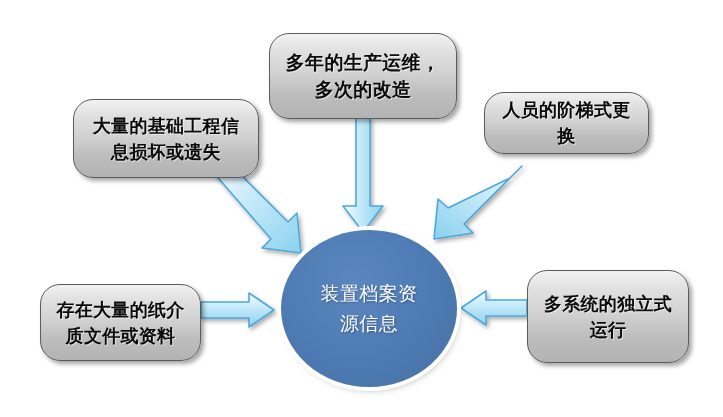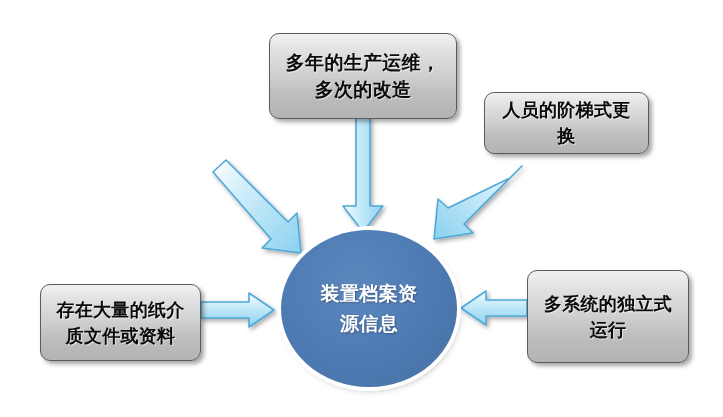--- a/index.html
+++ b/index.html
@@ -16,21 +16,21 @@
     height: 417px;
     background: #ffffff;
     overflow: hidden;
   }
 
   
   .node {
     position: absolute;
     box-sizing: border-box;
     border: 1.5px solid #5b5b5b;
-    border-radius: 10px;
+    border-radius: 20px;
     background: linear-gradient(to bottom,
                 #f2f2f2 0%,
                 #e2e2e2 18%,
                 #cfcfcf 50%,
                 #bdbdbd 72%,
                 #b3b3b3 100%);
     box-shadow: 3px 3px 4px rgba(0,0,0,0.35);
     display: flex;
     align-items: center;
     justify-content: center;
@@ -74,21 +74,21 @@
     display: flex;
     align-items: center;
     justify-content: center;
     z-index: 8;
   }
   #center-label {
     display: block;
     width: 100%;
     text-align: center;
     color: #ffffff;
-    font-weight: bold;
+    font-weight: normal;
     font-size: 19px;
     line-height: 1.55;
     letter-spacing: 0.4px;
     text-shadow: 1px 1px 2px rgba(0,0,0,0.30);
     white-space: pre-line;
   }
 
   
   #arrow-layer {
     position: absolute;
@@ -188,20 +188,24 @@
              L 486,316
              L 527,316
              Z"></path>
   </svg>
 
   <div class="node" id="node-top">
     <span class="node-label">多年的生产运维，
 多次的改造</span>
   </div>
 
+  <div class="node" id="node-left-top">
+    <span class="node-label">大量的基础工程信
+息损坏或遗失</span>
+  </div>
 
   <div class="node" id="node-right-top">
     <span class="node-label">人员的阶梯式更
 换</span>
   </div>
 
   <div class="node" id="node-left-bot">
     <span class="node-label">存在大量的纸介
 质文件或资料</span>
   </div>

